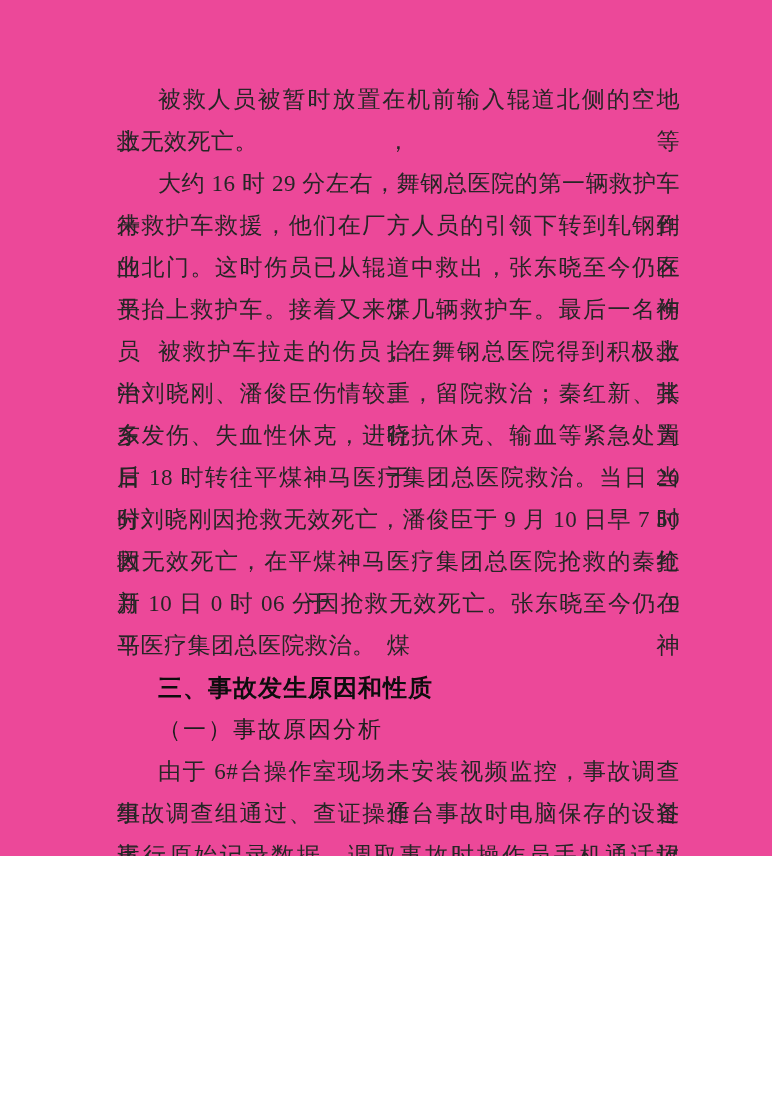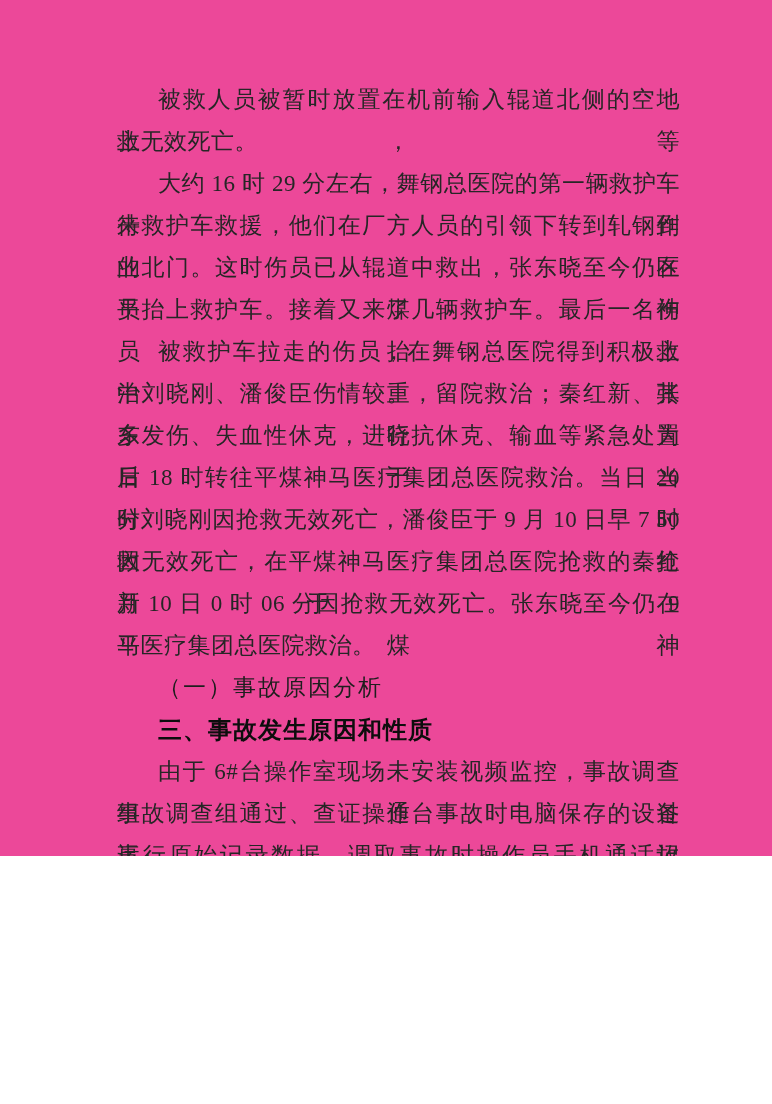--- a/index.html
+++ b/index.html
@@ -72,21 +72,21 @@
       <div class="line body justify">的北门。这时伤员已从辊道中救出，张东晓至今仍在平煤神</div>
       <div class="line body justify">员抬上救护车。接着又来了几辆救护车。最后一名伤员抬上</div>
       <div class="line body indent justify">被救护车拉走的伤员，在舞钢总医院得到积极救治。其</div>
       <div class="line body justify">中刘晓刚、潘俊臣伤情较重，留院救治；秦红新、张东晓为</div>
       <div class="line body justify">多发伤、失血性休克，进行抗休克、输血等紧急处置后于当</div>
       <div class="line body justify">日 18 时转往平煤神马医疗集团总医院救治。当日 20 时 50</div>
       <div class="line body justify">分刘晓刚因抢救无效死亡，潘俊臣于 9 月 10 日早 7 时因抢</div>
       <div class="line body justify">救无效死亡，在平煤神马医疗集团总医院抢救的秦红新于 9</div>
       <div class="line body justify">月 10 日 0 时 06 分因抢救无效死亡。张东晓至今仍在平煤神</div>
       <div class="line body">马医疗集团总医院救治。</div>
+      <div class="line heading indent">三、事故发生原因和性质</div>
       <div class="line subheading indent">（一）事故原因分析</div>
-      <div class="line heading indent">三、事故发生原因和性质</div>
       <div class="line body indent justify">由于 6#台操作室现场未安装视频监控，事故调查组通过</div>
       <div class="line body justify">事故调查组通过、查证操作台事故时电脑保存的设备事故</div>
       <div class="line body justify">运行原始记录数据、调取事故时操作员手机通话记录、咨询</div>
       <div class="line body justify">员和有关人员的调查询问、现场勘查和查阅公司管理档案等</div>
     </div>
   <div class="page-number">11</div>
 </div>
 
 </body></html>

